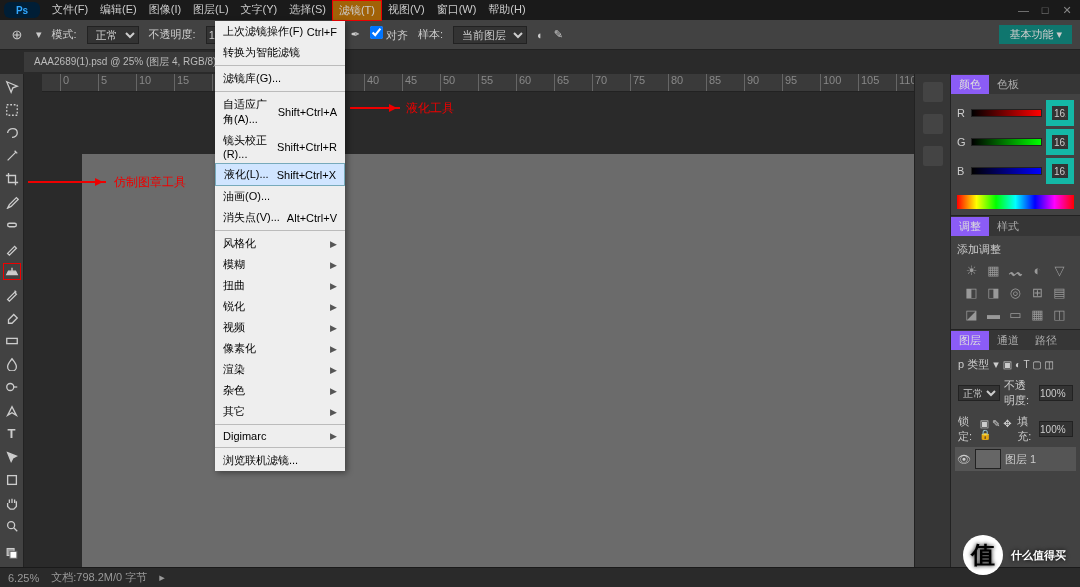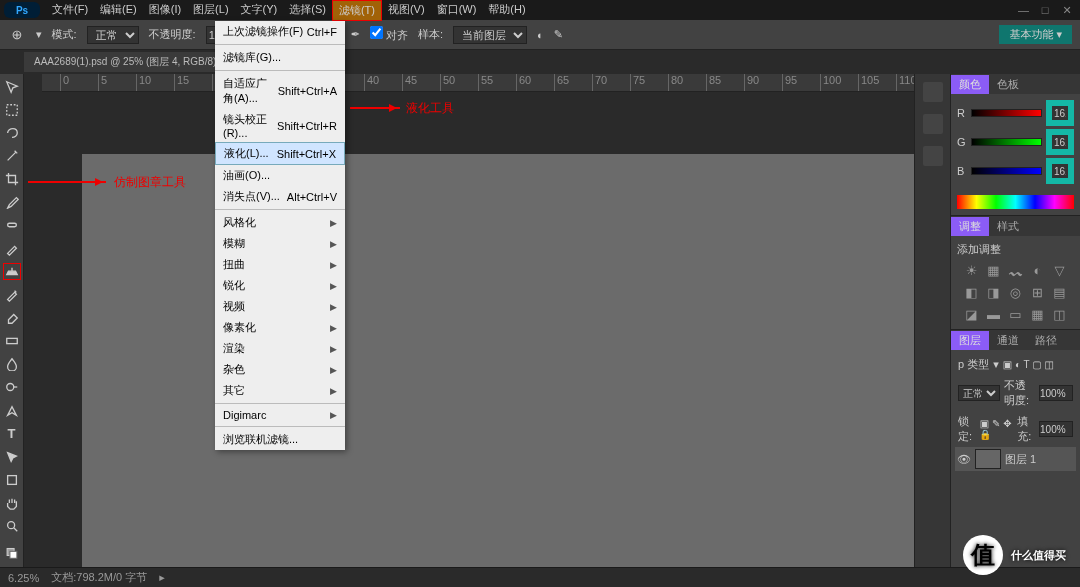--- a/index.html
+++ b/index.html
@@ -345,20 +345,24 @@
       </div>
     </div>
   </div>
 </div>
 
 <div class="dropdown" id="ddMenu">
     <div class="dd-item">
       <span>上次滤镜操作(F)</span>
       <span>Ctrl+F</span>
     </div>
+    <div class="dd-item">
+      <span>转换为智能滤镜</span>
+      <span></span>
+    </div>
     <div class="dd-sep"></div>
     <div class="dd-item">
       <span>滤镜库(G)...</span>
       <span></span>
     </div>
     <div class="dd-sep"></div>
     <div class="dd-item">
       <span>自适应广角(A)...</span>
       <span>Shift+Ctrl+A</span>
     </div>

